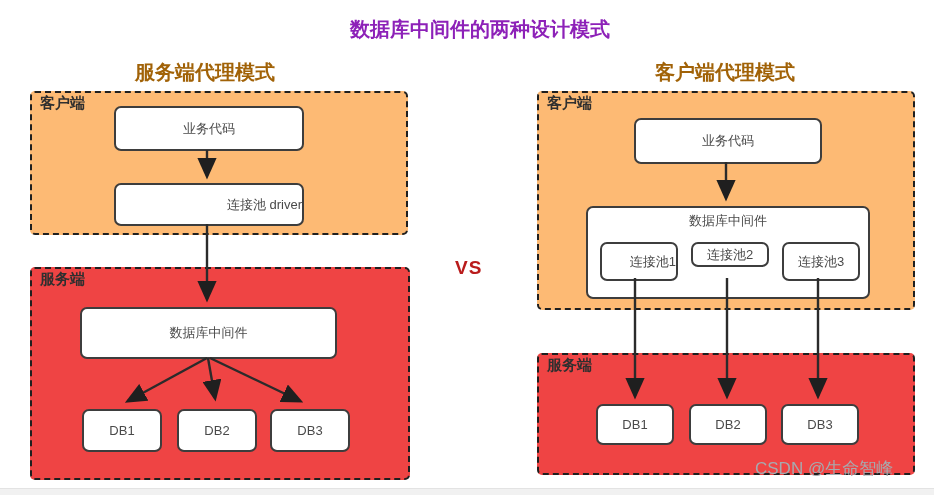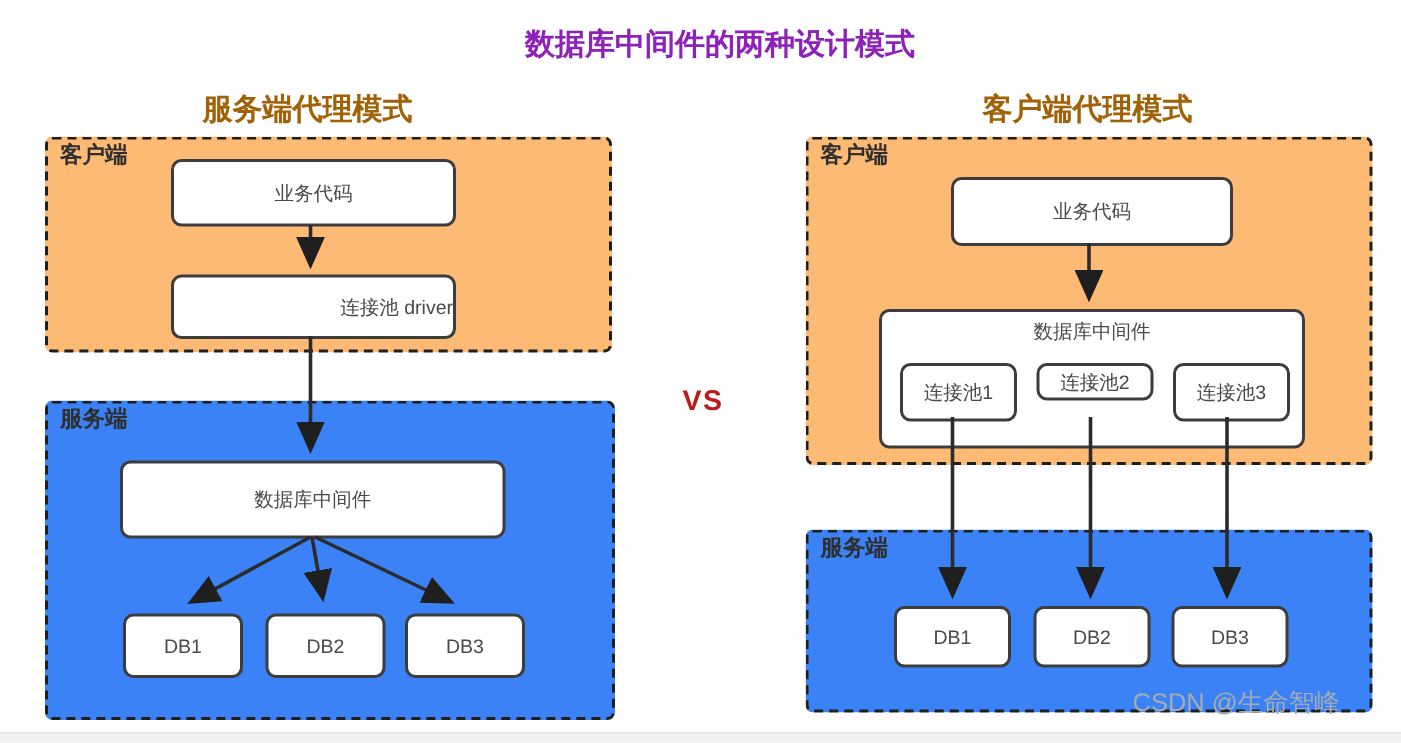--- a/index.html
+++ b/index.html
@@ -22,21 +22,21 @@
   .col-header.left  { left: 95px; }
   .col-header.right { left: 615px; }
   .vs {
     position: absolute; left: 455px; top: 257px;
     font-size: 19px; font-weight: bold; color: #b91c1c; letter-spacing: 1px;
   }
   .group {
     position: absolute; border: 2px dashed #1f1f1f; border-radius: 5px;
   }
   .group.client { background: #fdba74; }
-  .group.server { background: #3b82f6; }
+  .group.server { background: #ef4444; }
   .group-label {
     position: absolute; left: 8px; top: 1px;
     font-size: 15px; font-weight: bold; color: #2f2f2f;
   }
   .node {
     position: absolute; background: #ffffff;
     border: 2px solid #3d3d3d; border-radius: 7px;
     display: flex; align-items: center; justify-content: center;
     font-size: 13px; color: #4a4a4a; white-space: nowrap;
   }
@@ -97,21 +97,21 @@
     </div>
   </div>
 
   <div class="group client" style="left:537px; top:91px; width:378px; height:219px;">
     <div class="group-label">客户端</div>
     <div class="node" style="left:95px; top:25px; width:188px; height:46px;">
       <span>业务代码</span>
     </div>
     <div class="mw-outer" style="left:47px; top:113px; width:284px; height:93px;">
       <div class="mw-label">数据库中间件</div>
-      <div class="node" style="left:12px; top:34px; width:78px; height:39px;">
+      <div class="node" style="left:12px; top:34px; width:78px; height:39px;justify-content:flex-end;">
         <span>连接池1</span>
       </div>
       <div class="node" style="left:103px; top:34px; width:78px; height:25px;">
         <span>连接池2</span>
       </div>
       <div class="node" style="left:194px; top:34px; width:78px; height:39px;">
         <span>连接池3</span>
       </div>
     </div>
   </div>

